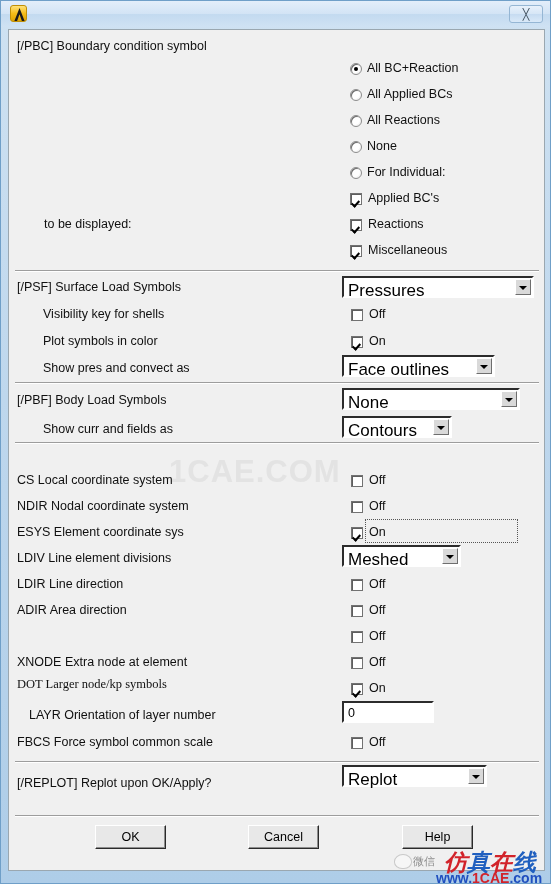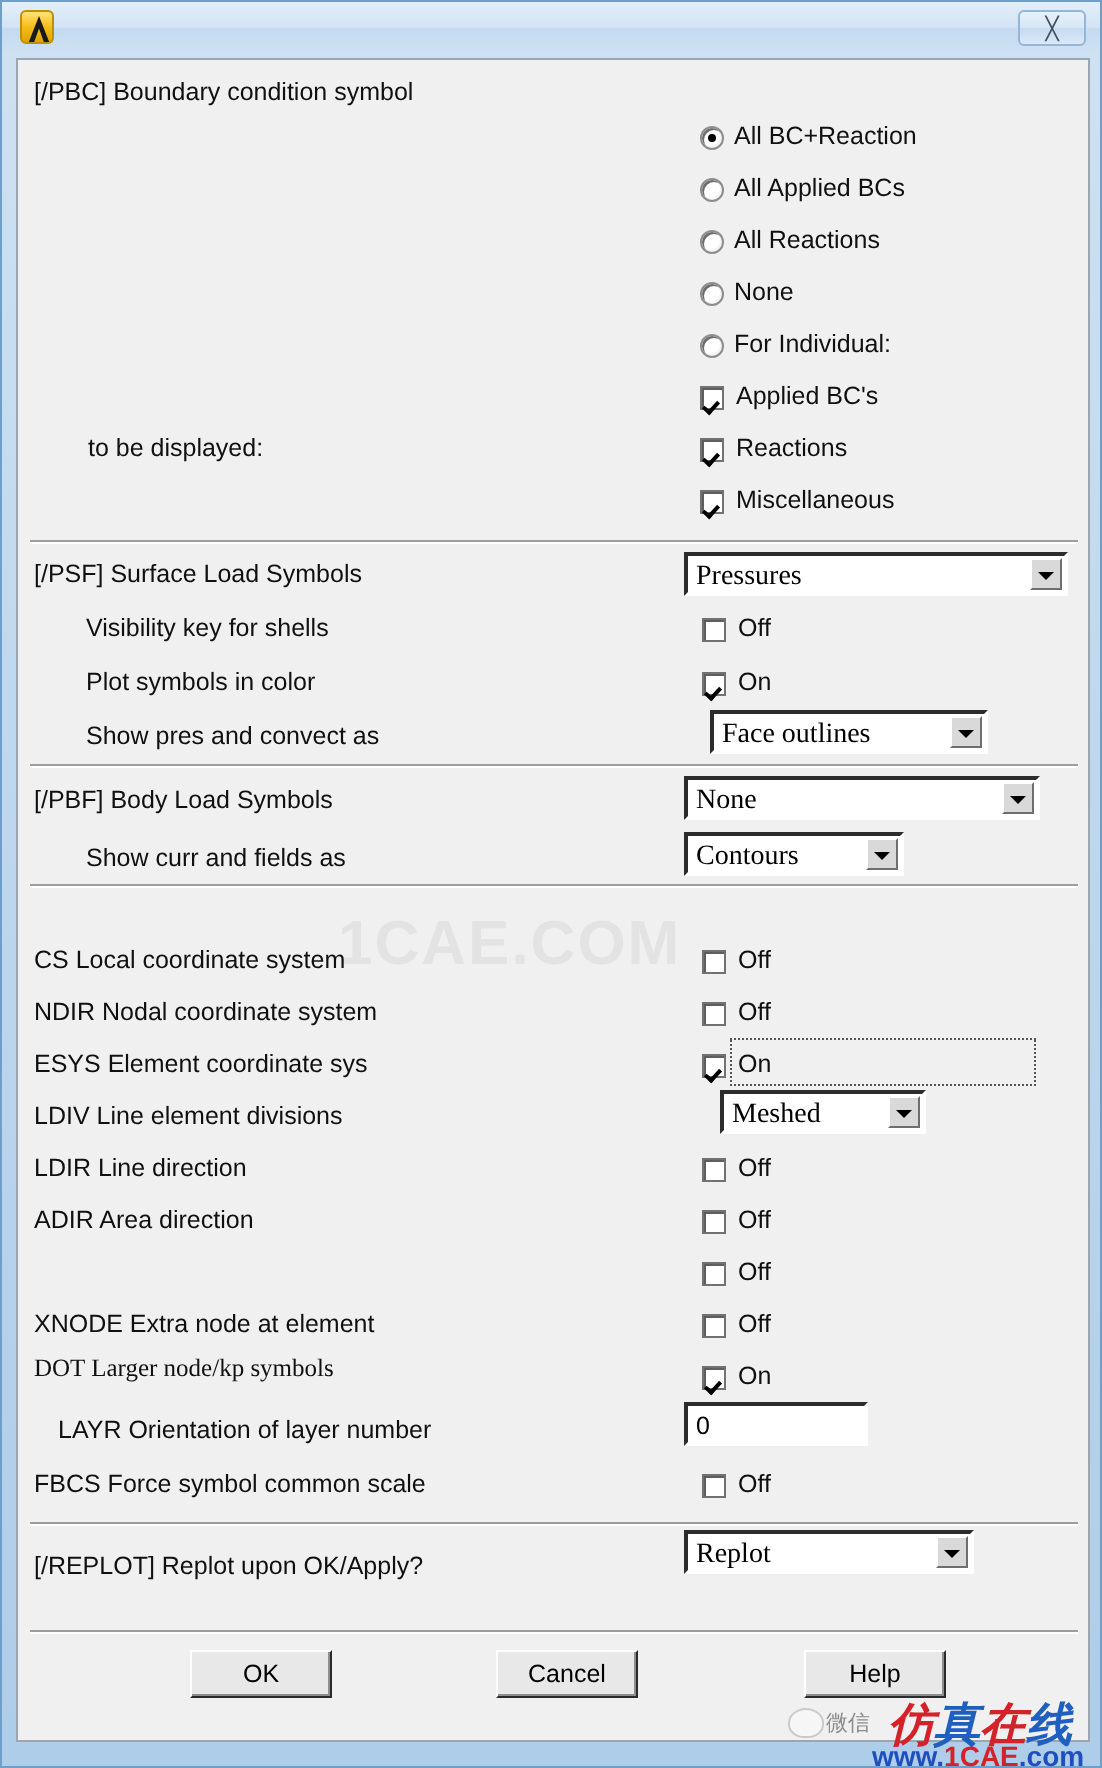--- a/index.html
+++ b/index.html
@@ -95,21 +95,21 @@
   
   .combo{
     position:absolute;height:22px;box-sizing:border-box;
     background:#ffffff;
     border:2px inset #d5d5d5;
     border-top-color:#808080;border-left-color:#808080;
     border-right-color:#ffffff;border-bottom-color:#ffffff;
   }
   .combo .ctext{
     position:absolute;left:4px;top:3px;
-    font-size:14px;color:#000;white-space:nowrap;font-family:Liberation Serif, serif;
+    font-size:17px;color:#000;white-space:nowrap;
   }
   .combo .carrowbtn{
     position:absolute;right:1px;top:1px;width:16px;bottom:1px;
     background:#d9d9d9;
     border:1px solid;
     border-top-color:#ffffff;border-left-color:#ffffff;
     border-right-color:#6e6e6e;border-bottom-color:#6e6e6e;
     box-sizing:border-box;
   }
   .combo .carrowbtn::after{
@@ -244,21 +244,21 @@
 
     <div class="lbl" style="left:34px;top:277px;">Visibility key for shells</div>
     <div class="cbox" style="left:342px;top:279px;"></div>
     <div class="lbl" style="left:360px;top:277px;">Off</div>
 
     <div class="lbl" style="left:34px;top:304px;">Plot symbols in color</div>
     <div class="cbox on" style="left:342px;top:306px;"></div>
     <div class="lbl" style="left:360px;top:304px;">On</div>
 
     <div class="lbl" style="left:34px;top:331px;">Show pres and convect as</div>
-    <div class="combo" style="left:346px;top:325px;width:139px;">
+    <div class="combo" style="left:333px;top:325px;width:153px;">
       <span class="ctext">Face outlines</span>
       <span class="carrowbtn"></span>
     </div>
 
     <div class="sep" style="top:352px;"></div>
 
     <div class="lbl" style="left:8px;top:363px;">[/PBF]  Body Load Symbols</div>
     <div class="combo" style="left:333px;top:358px;width:178px;">
       <span class="ctext">None</span>
       <span class="carrowbtn"></span>
@@ -280,21 +280,21 @@
     <div class="lbl" style="left:8px;top:469px;">NDIR Nodal coordinate system</div>
     <div class="cbox" style="left:342px;top:471px;"></div>
     <div class="lbl" style="left:360px;top:469px;">Off</div>
 
     <div class="lbl" style="left:8px;top:495px;text-align:center;">ESYS Element coordinate sys</div>
     <div class="focusrect" style="left:356px;top:489px;width:153px;height:24px;"></div>
     <div class="cbox on" style="left:342px;top:497px;"></div>
     <div class="lbl" style="left:360px;top:495px;">On</div>
 
     <div class="lbl" style="left:8px;top:521px;">LDIV  Line element divisions</div>
-    <div class="combo" style="left:351px;top:515px;width:103px;">
+    <div class="combo" style="left:333px;top:515px;width:119px;">
       <span class="ctext">Meshed</span>
       <span class="carrowbtn"></span>
     </div>
 
     <div class="lbl" style="left:8px;top:547px;">LDIR Line direction</div>
     <div class="cbox" style="left:342px;top:549px;"></div>
     <div class="lbl" style="left:360px;top:547px;">Off</div>
 
     <div class="lbl" style="left:8px;top:573px;">ADIR Area direction</div>
     <div class="cbox" style="left:342px;top:575px;"></div>

